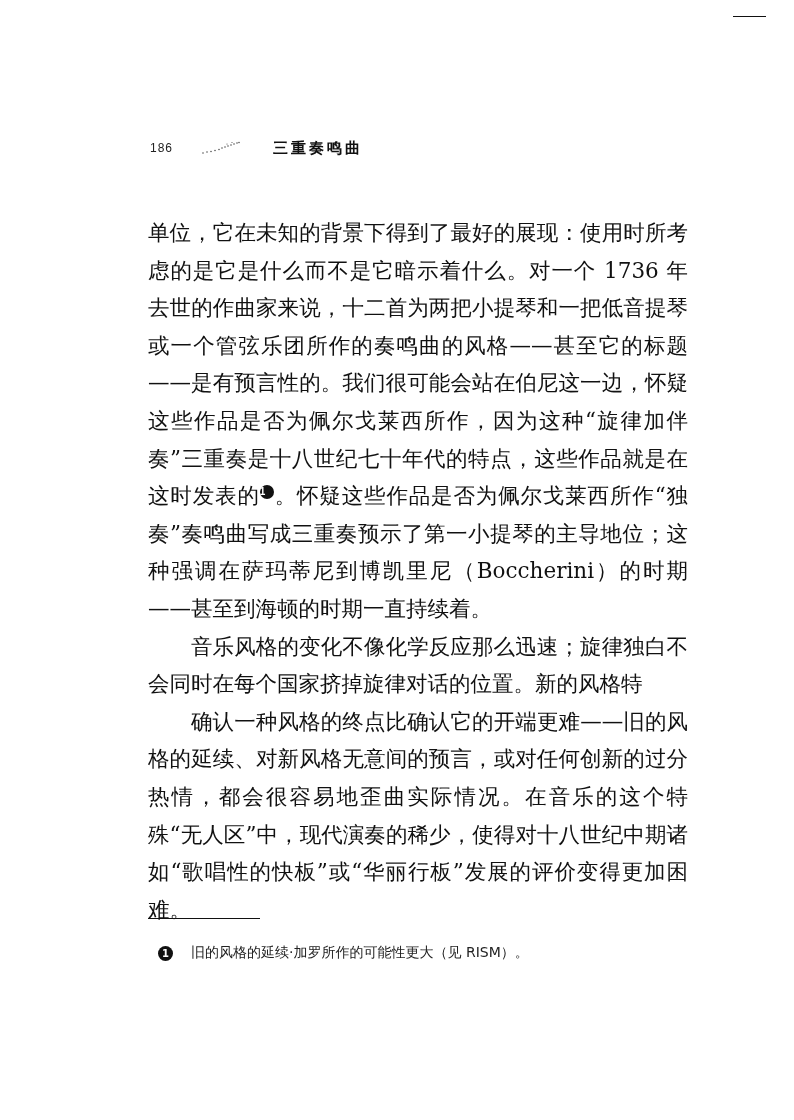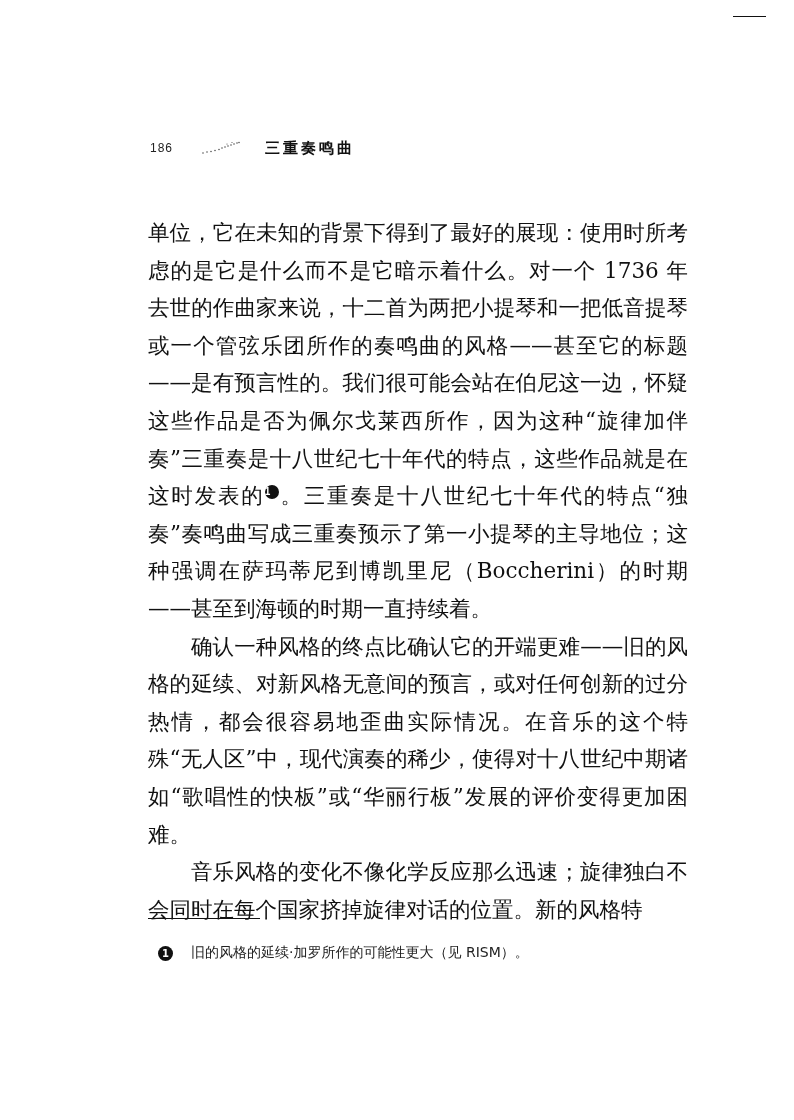--- a/index.html
+++ b/index.html
@@ -3,21 +3,21 @@
   <meta charset="utf-8">
   <style>
     html, body { margin: 0; padding: 0; background: #ffffff; }
     body { width: 794px; height: 1120px; position: relative; overflow: hidden;
            font-family: "DejaVu Serif", "Liberation Serif", serif; color: #111; }
     .corner-mark { position: absolute; left: 733px; top: 16px; width: 33px; height: 0;
                    border-top: 1.5px solid #111; }
     .header { position: absolute; left: 150px; top: 137px; height: 22px; display: flex; align-items: center; }
     .page-num { font-family: "Liberation Sans", sans-serif; font-size: 12px; letter-spacing: 1px; color: #222; }
     .ornament { margin-left: 28px; width: 40px; height: 14px; }
-    .running-title { margin-left: 24px; font-family: "DejaVu Sans", sans-serif; font-weight: bold;
+    .running-title { margin-left: 32px; font-family: "DejaVu Sans", sans-serif; font-weight: bold;
                      font-size: 15px; letter-spacing: 3px; color: #111; }
     .body-text { position: absolute; left: 148px; top: 214px; width: 540px; }
     .para { margin: 0; font-size: 21.5px; line-height: 37.6px; text-align: justify;
             text-align-last: left; }
     .indent { text-indent: 2em; }
     .fn-ref { display: inline-block; width: 14px; height: 14px; border-radius: 50%; background: #111;
               color: #fff; font-size: 10px; line-height: 14px; text-align: center; vertical-align: super;
               font-family: "Liberation Sans", sans-serif; font-weight: bold; }
     .fn-rule { position: absolute; left: 148px; top: 918px; width: 112px; height: 0; border-top: 1px solid #111; }
     .footnote { position: absolute; left: 158px; top: 944px; display: flex; align-items: center;
@@ -51,23 +51,23 @@
         <circle cx="36" cy="2" r="0.8"></circle>
         <circle cx="38" cy="1.5" r="0.8"></circle>
       <circle cx="26" cy="3" r="0.6"></circle>
         <circle cx="31" cy="1.5" r="0.6"></circle>
     </g>
   </svg>
   <span class="running-title">三重奏鸣曲</span>
 </div>
 
 <div class="body-text">
-  <p class="para"><span>单位，它在未知的背景下得到了最好的展现：使用时所考虑的是它是什么而不是它暗示着什么。对一个 1736 年去世的作曲家来说，十二首为两把小提琴和一把低音提琴或一个管弦乐团所作的奏鸣曲的风格——甚至它的标题——是有预言性的。我们很可能会站在伯尼这一边，怀疑这些作品是否为佩尔戈莱西所作，因为这种“旋律加伴奏”三重奏是十八世纪七十年代的特点，这些作品就是在这时发表的</span><span class="fn-ref">1</span><span>。三重奏是十八世纪七十年代的特点“独奏”奏鸣曲写成三重奏预示了第一小提琴的主导地位；这种强调在萨玛蒂尼到博凯里尼（Boccherini）的时期——甚至到海顿的时期一直持续着。</span></p>
+  <p class="para"><span>单位，它在未知的背景下得到了最好的展现：使用时所考虑的是它是什么而不是它暗示着什么。对一个 1736 年去世的作曲家来说，十二首为两把小提琴和一把低音提琴或一个管弦乐团所作的奏鸣曲的风格——甚至它的标题——是有预言性的。我们很可能会站在伯尼这一边，怀疑这些作品是否为佩尔戈莱西所作，因为这种“旋律加伴奏”三重奏是十八世纪七十年代的特点，这些作品就是在这时发表的</span><span class="fn-ref">1</span><span>。怀疑这些作品是否为佩尔戈莱西所作“独奏”奏鸣曲写成三重奏预示了第一小提琴的主导地位；这种强调在萨玛蒂尼到博凯里尼（Boccherini）的时期——甚至到海顿的时期一直持续着。</span></p>
+  <p class="para indent">音乐风格的变化不像化学反应那么迅速；旋律独白不会同时在每个国家挤掉旋律对话的位置。新的风格特</p>
   <p class="para indent">确认一种风格的终点比确认它的开端更难——旧的风格的延续、对新风格无意间的预言，或对任何创新的过分热情，都会很容易地歪曲实际情况。在音乐的这个特殊“无人区”中，现代演奏的稀少，使得对十八世纪中期诸如“歌唱性的快板”或“华丽行板”发展的评价变得更加困难。</p>
-  <p class="para indent">音乐风格的变化不像化学反应那么迅速；旋律独白不会同时在每个国家挤掉旋律对话的位置。新的风格特</p>
 </div>
 
 <div class="fn-rule"></div>
 
 <div class="footnote">
   <span class="fn-mark">1</span>
   <span>旧的风格的延续·加罗所作的可能性更大（见 RISM）。</span>
 </div>
 
 <div class="watermark"><span class="q">q</span><span>iyuexuexi.COM</span></div>

